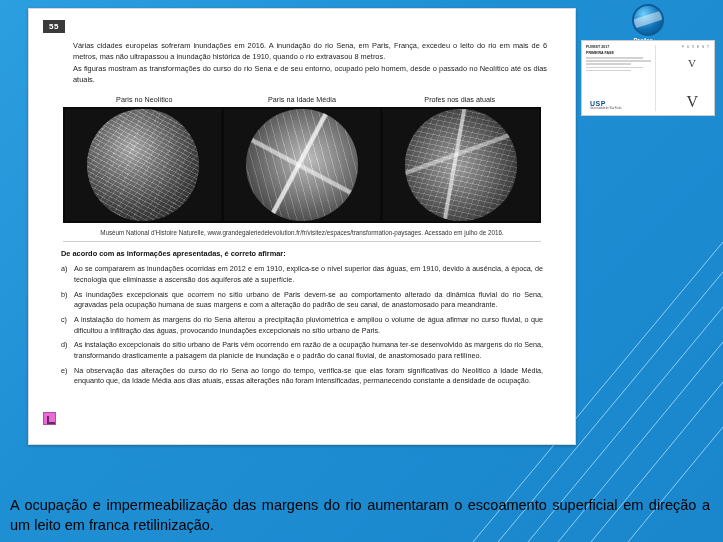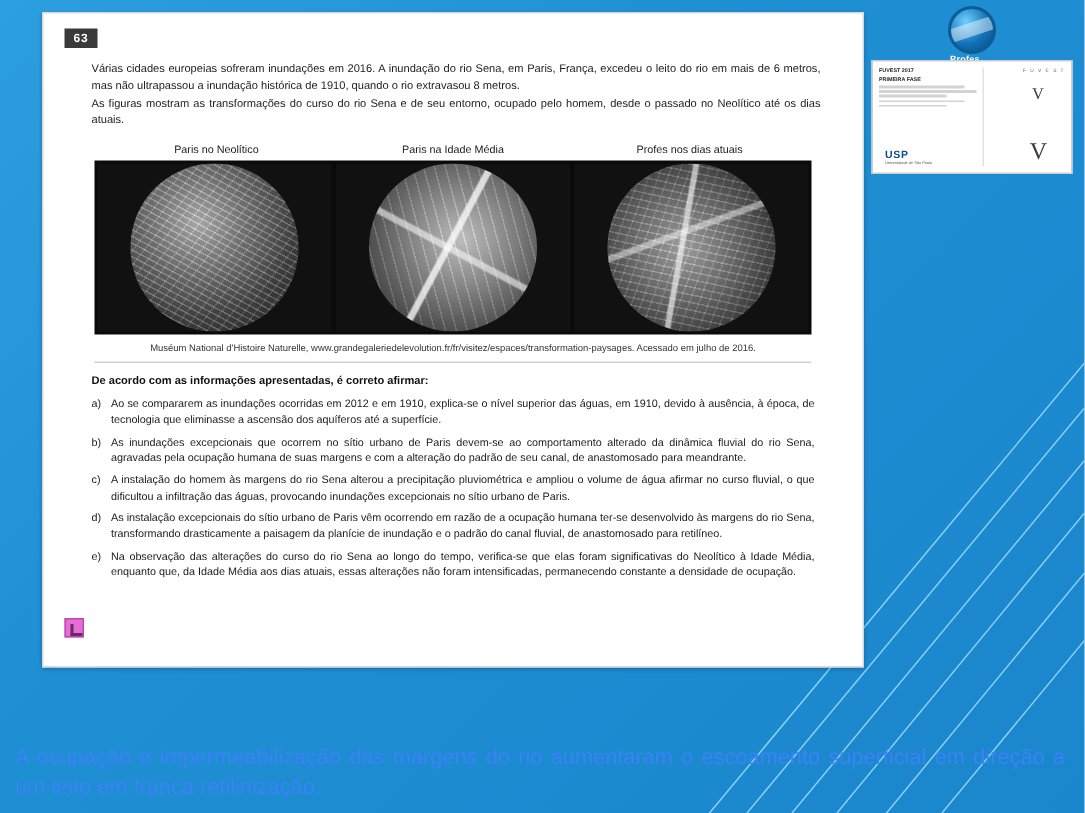--- a/index.html
+++ b/index.html
@@ -38,21 +38,21 @@
     margin-left: 4px;
   }
   .intro {
     margin-top: 7px;
     padding: 0 18px 0 22px;
     font-size: 7.4px;
     line-height: 1.5;
     color: #1b1b1b;
     text-align: justify;
   }
-  .intro p { margin: 0 0 1px 0; }
+  .intro p { margin: 0 0 1px 12px; }
 
   .img-labels {
     display: flex;
     justify-content: center;
     padding: 0 24px;
     margin-top: 10px;
     font-size: 7.2px;
     color: #1b1b1b;
   }
   .img-labels span { width: 33%; text-align: center; }
@@ -223,21 +223,21 @@
     font-size: 11px; color: #3b3b3b; font-family: "Liberation Serif", serif;
   }
   .thumb .tlabel { font-size: 3.2px; color: #666; letter-spacing: 1px; text-align:right; }
 
   
   .caption {
     position: absolute;
     left: 10px;
     bottom: 6px;
     width: 700px;
-    color: #3b82f6;
+    color: #000000;
     font-size: 14.5px;
     line-height: 1.42;
   }
   .caption p { margin: 0; }
   .caption .just { text-align: justify; }
 </style>
 </head>
 <body>
 
 <svg class="rays" viewBox="0 0 400 330" preserveAspectRatio="none">
@@ -272,21 +272,21 @@
     <div class="vsym2">V</div>
   </div>
   <div class="usp">
     <span>USP</span>
     <small>Universidade de São Paulo</small>
   </div>
   <div class="vsym">V</div>
 </div>
 
 <div class="exam-card">
-  <div class="qnum">63</div>
+  <div class="qnum">55</div>
 
   <div class="intro">
     <p>Várias cidades europeias sofreram inundações em 2016. A inundação do rio Sena, em Paris, França, excedeu o leito do rio em mais de 6 metros, mas não ultrapassou a inundação histórica de 1910, quando o rio extravasou 8 metros.</p>
     <p>As figuras mostram as transformações do curso do rio Sena e de seu entorno, ocupado pelo homem, desde o passado no Neolítico até os dias atuais.</p>
   </div>
 
   <div class="img-labels">
     <span>Paris no Neolítico</span>
     <span>Paris na Idade Média</span>
     <span>Profes nos dias atuais</span>

